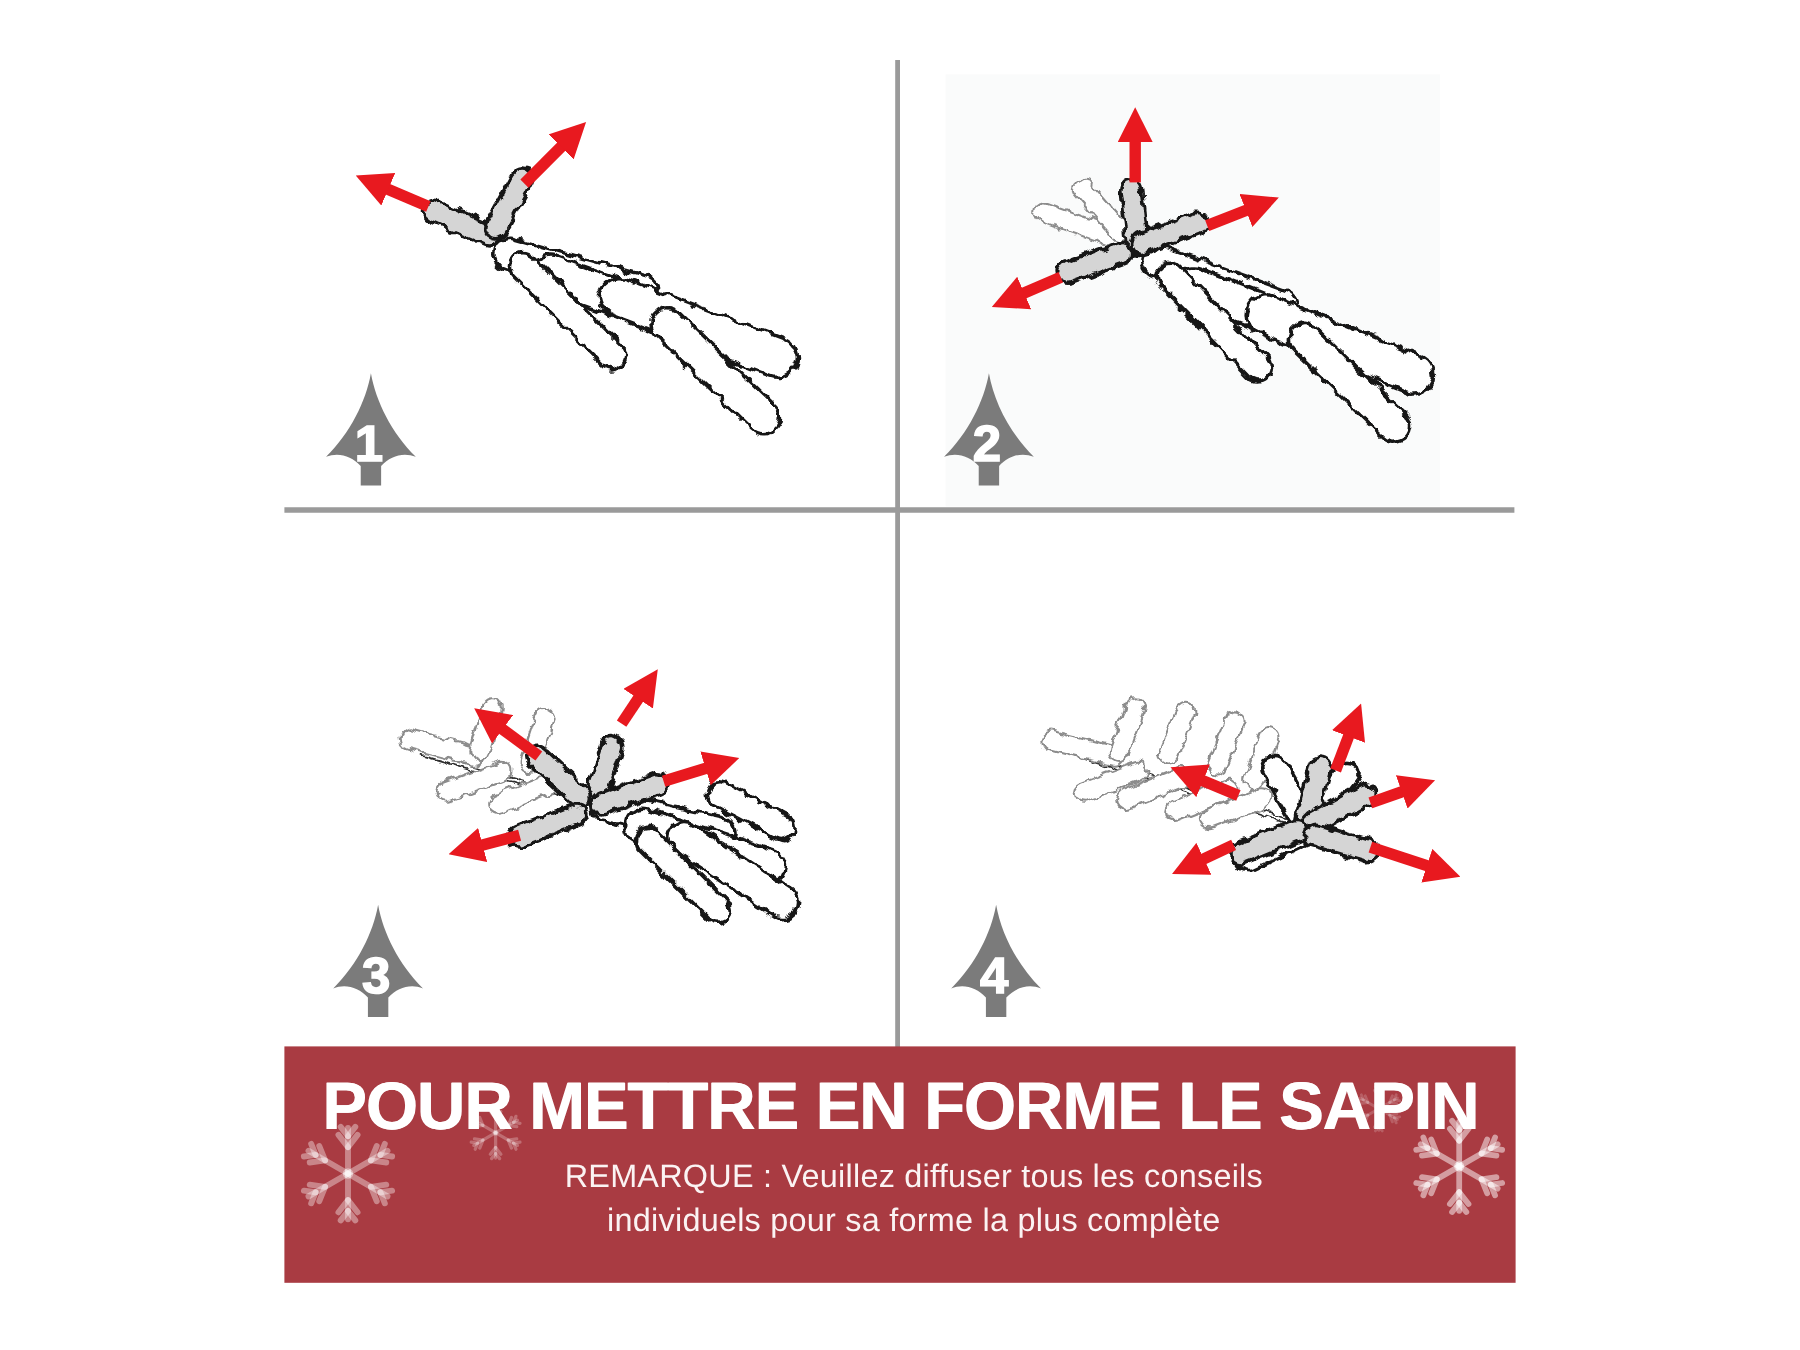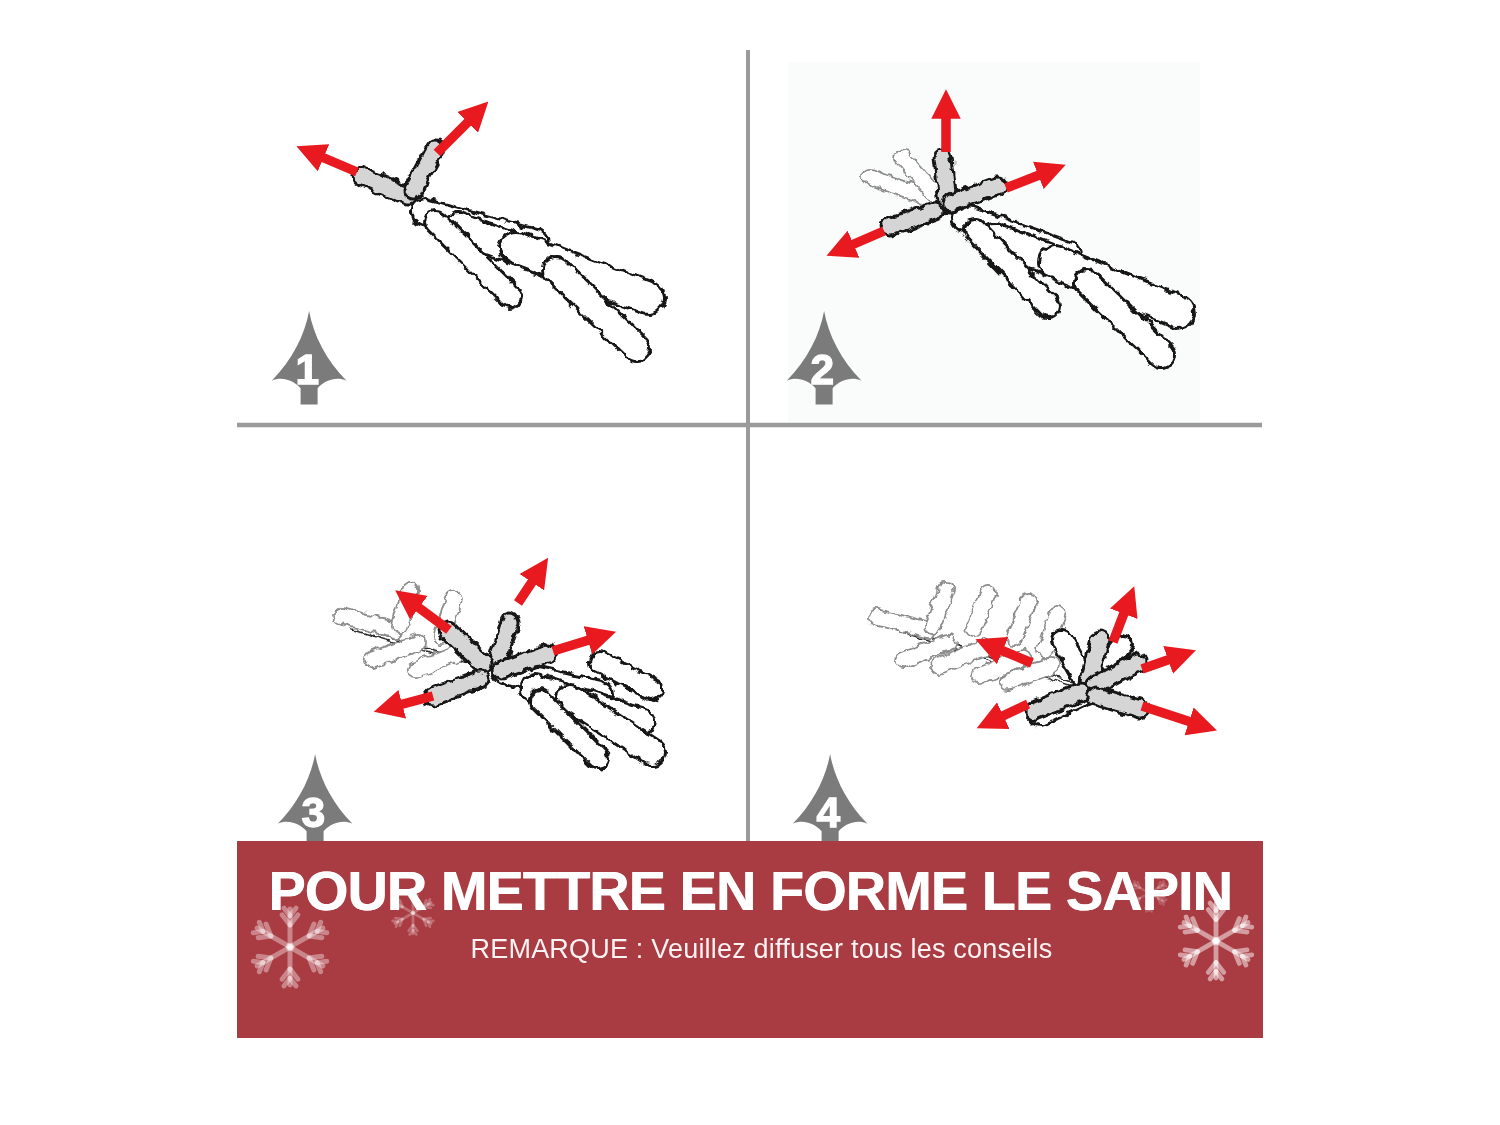--- a/index.html
+++ b/index.html
@@ -6,21 +6,21 @@
   .canvas{
     position:relative;
     width:1500px;height:1125px;
     background:#ffffff;
     overflow:hidden;
     font-family:"Liberation Sans",sans-serif;
   }
   #scene{position:absolute;left:0;top:0;}
   .banner{
     position:absolute;
-    left:237px;top:841px;width:1026px;height:197px;
+    left:237px;top:872px;width:1026px;height:197px;
     background:#a93b42;
     text-align:center;
     overflow:hidden;
   }
   .flakes{position:absolute;left:0;top:0;pointer-events:none;}
   .banner-title{
     position:relative;
     margin-top:22px;
     font-size:56px;
     font-weight:bold;
@@ -444,16 +444,17 @@
           <line x1="912.779422863406" y1="52.45" x2="896.4115427318801" y2="43"></line>
           <line x1="902.9586947844905" y1="46.78" x2="900.6661024327851" y2="41.105634810051264"></line>
           <line x1="902.9586947844905" y1="46.78" x2="896.898254203792" y2="47.631739377875604"></line>
           <line x1="899.2174650401416" y1="44.62" x2="897.4643061829552" y2="40.28077956062743"></line>
           <line x1="899.2174650401416" y1="44.62" x2="894.5830104784311" y2="45.271330112493104"></line>
         </g>
       </svg>
     <div class="banner-title">POUR METTRE EN FORME LE SAPIN</div>
     <div class="banner-note">
       <div>REMARQUE : Veuillez diffuser tous les conseils</div>
+      <div>individuels pour sa forme la plus complète</div>
     </div>
   </div>
 
 </div>
 
 </body></html>

